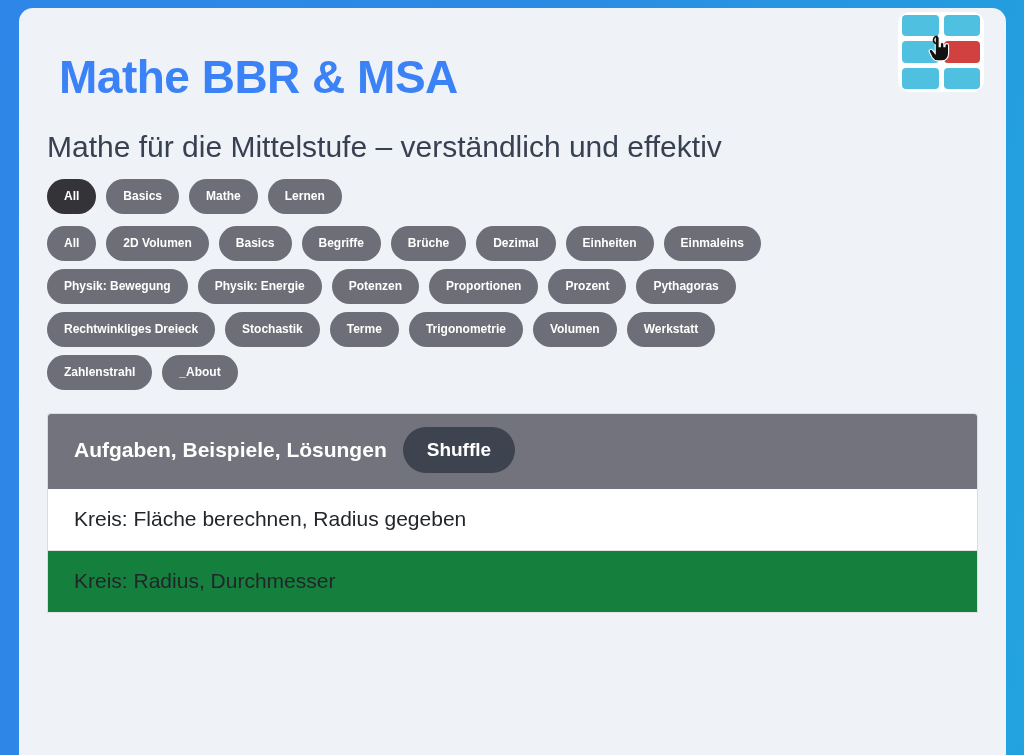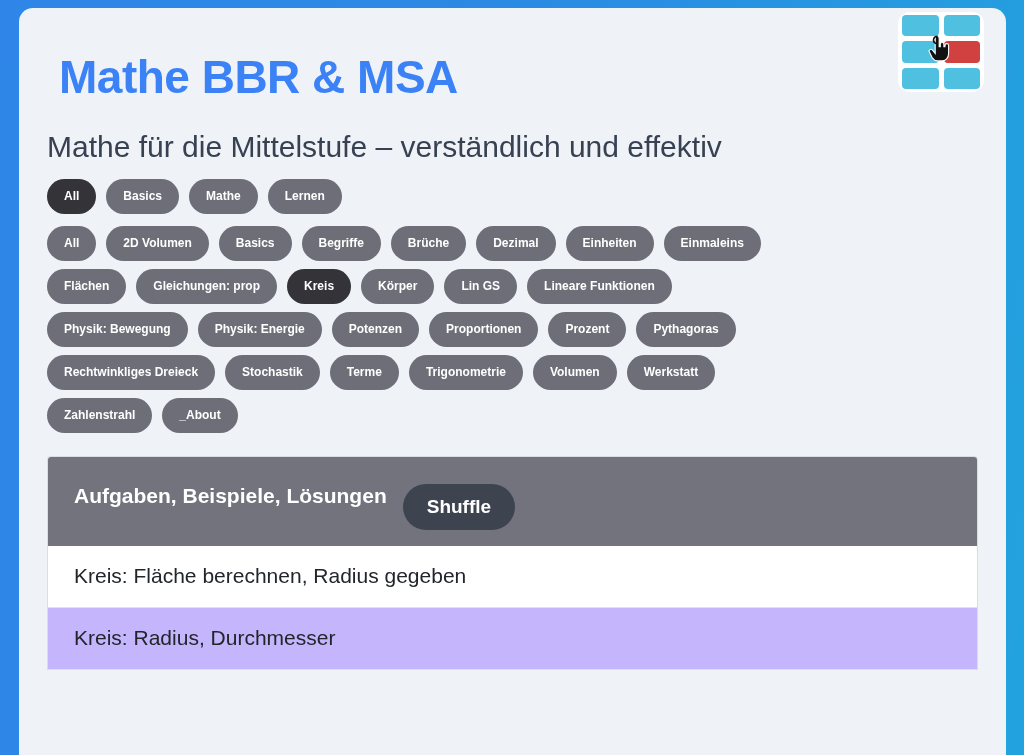--- a/index.html
+++ b/index.html
@@ -133,22 +133,22 @@
     margin: 23px 28px 0 28px;
     background: #ffffff;
     border: 1px solid #d9dde4;
     border-bottom: none;
     border-radius: 4px 4px 0 0;
     overflow: hidden;
   }
   .card-header {
     background: #73737d;
     display: flex;
-    align-items: flex-start;
-    padding: 27px 22px 16px 26px;
+    align-items: center;
+    padding: 13px 22px 16px 26px;
     min-height: 34px;
   }
   .card-header-title {
     font-size: 21px;
     font-weight: bold;
     color: #ffffff;
     margin-right: 16px;
     white-space: nowrap;
   }
   .shuffle-btn {
@@ -161,21 +161,21 @@
     padding: 13px 24px 14px 24px;
     cursor: pointer;
     font-family: "Liberation Sans", sans-serif;
     line-height: 1;
   }
   .list-item {
     font-size: 21px;
     color: #22262b;
     padding: 18px 26px 19px 26px;
     border-bottom: 1px solid #dfe3e8;
-    background: #c4b5fd;
+    background: #15803d;
     cursor: pointer;
   }
   .list-item:nth-child(even) {
     background: #ffffff;
   }
 </style>
 </head>
 <body>
 
 <div class="page-frame">
@@ -215,28 +215,20 @@
           <span class="tag">All</span>
           <span class="tag">2D Volumen</span>
           <span class="tag">Basics</span>
           <span class="tag">Begriffe</span>
           <span class="tag">Brüche</span>
           <span class="tag">Dezimal</span>
           <span class="tag">Einheiten</span>
           <span class="tag">Einmaleins</span>
         </div>
 
-        <div class="tag-row">
-          <span class="tag">Flächen</span>
-          <span class="tag">Gleichungen: prop</span>
-          <span class="tag active">Kreis</span>
-          <span class="tag">Körper</span>
-          <span class="tag">Lin GS</span>
-          <span class="tag">Lineare Funktionen</span>
-        </div>
 
         <div class="tag-row">
           <span class="tag">Physik: Bewegung</span>
           <span class="tag">Physik: Energie</span>
           <span class="tag">Potenzen</span>
           <span class="tag">Proportionen</span>
           <span class="tag">Prozent</span>
           <span class="tag">Pythagoras</span>
         </div>
 

